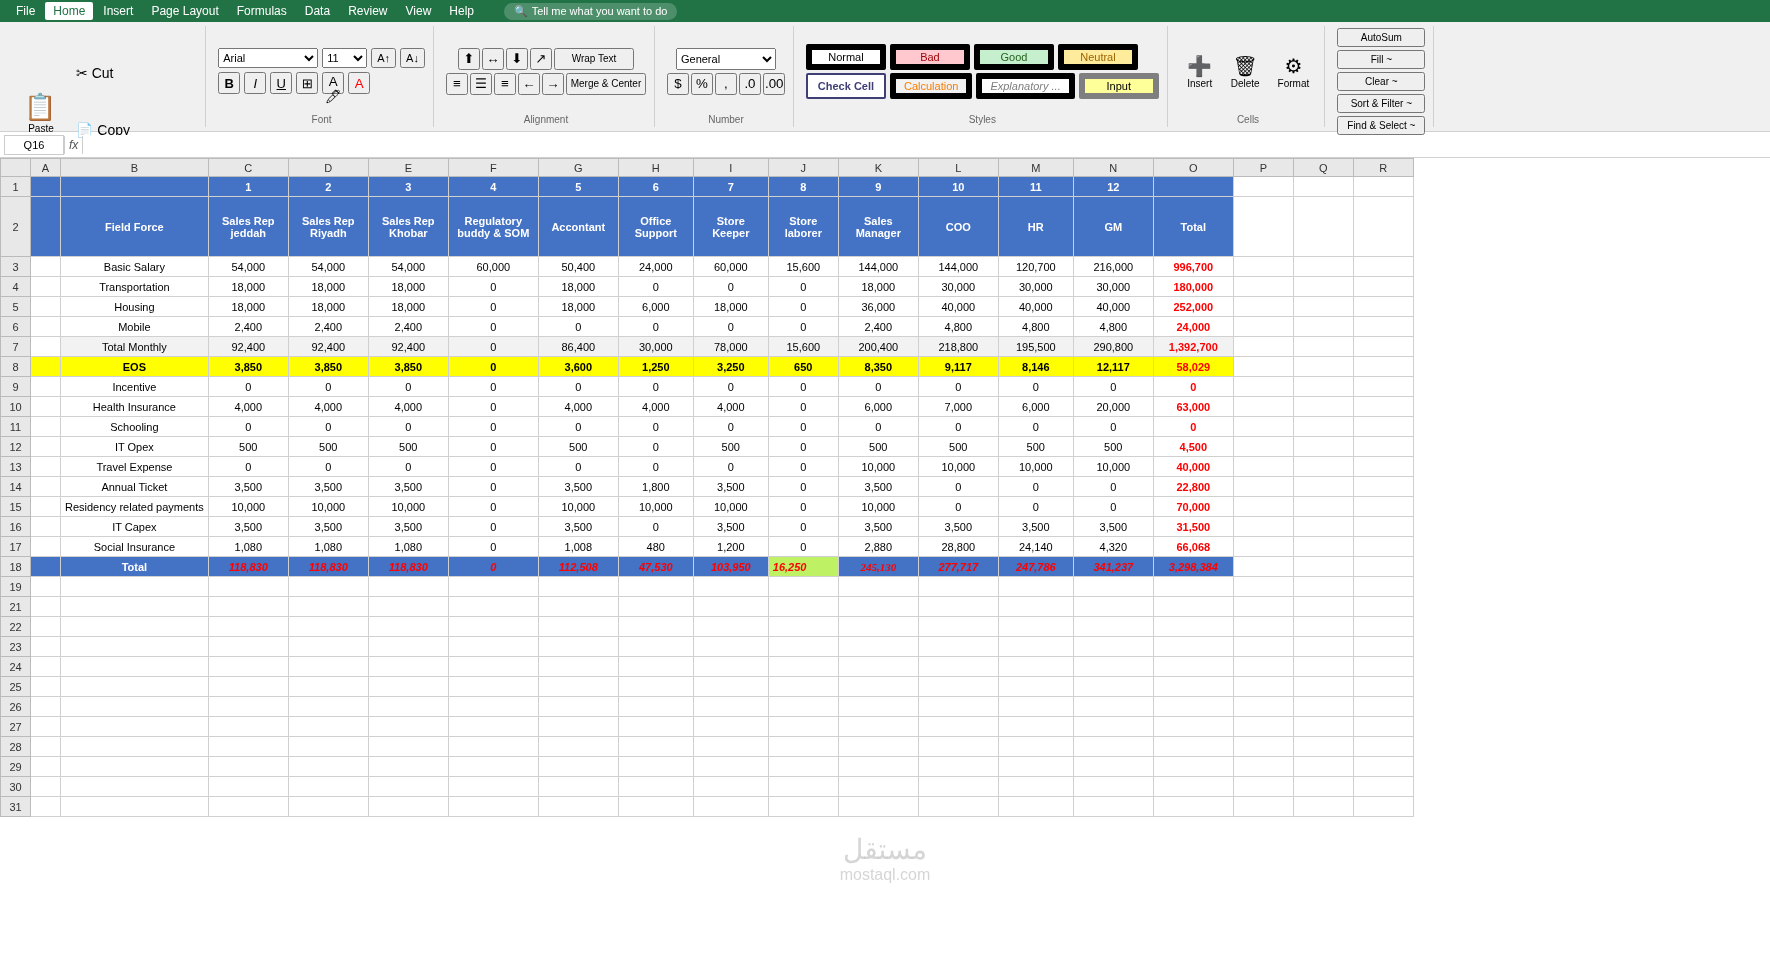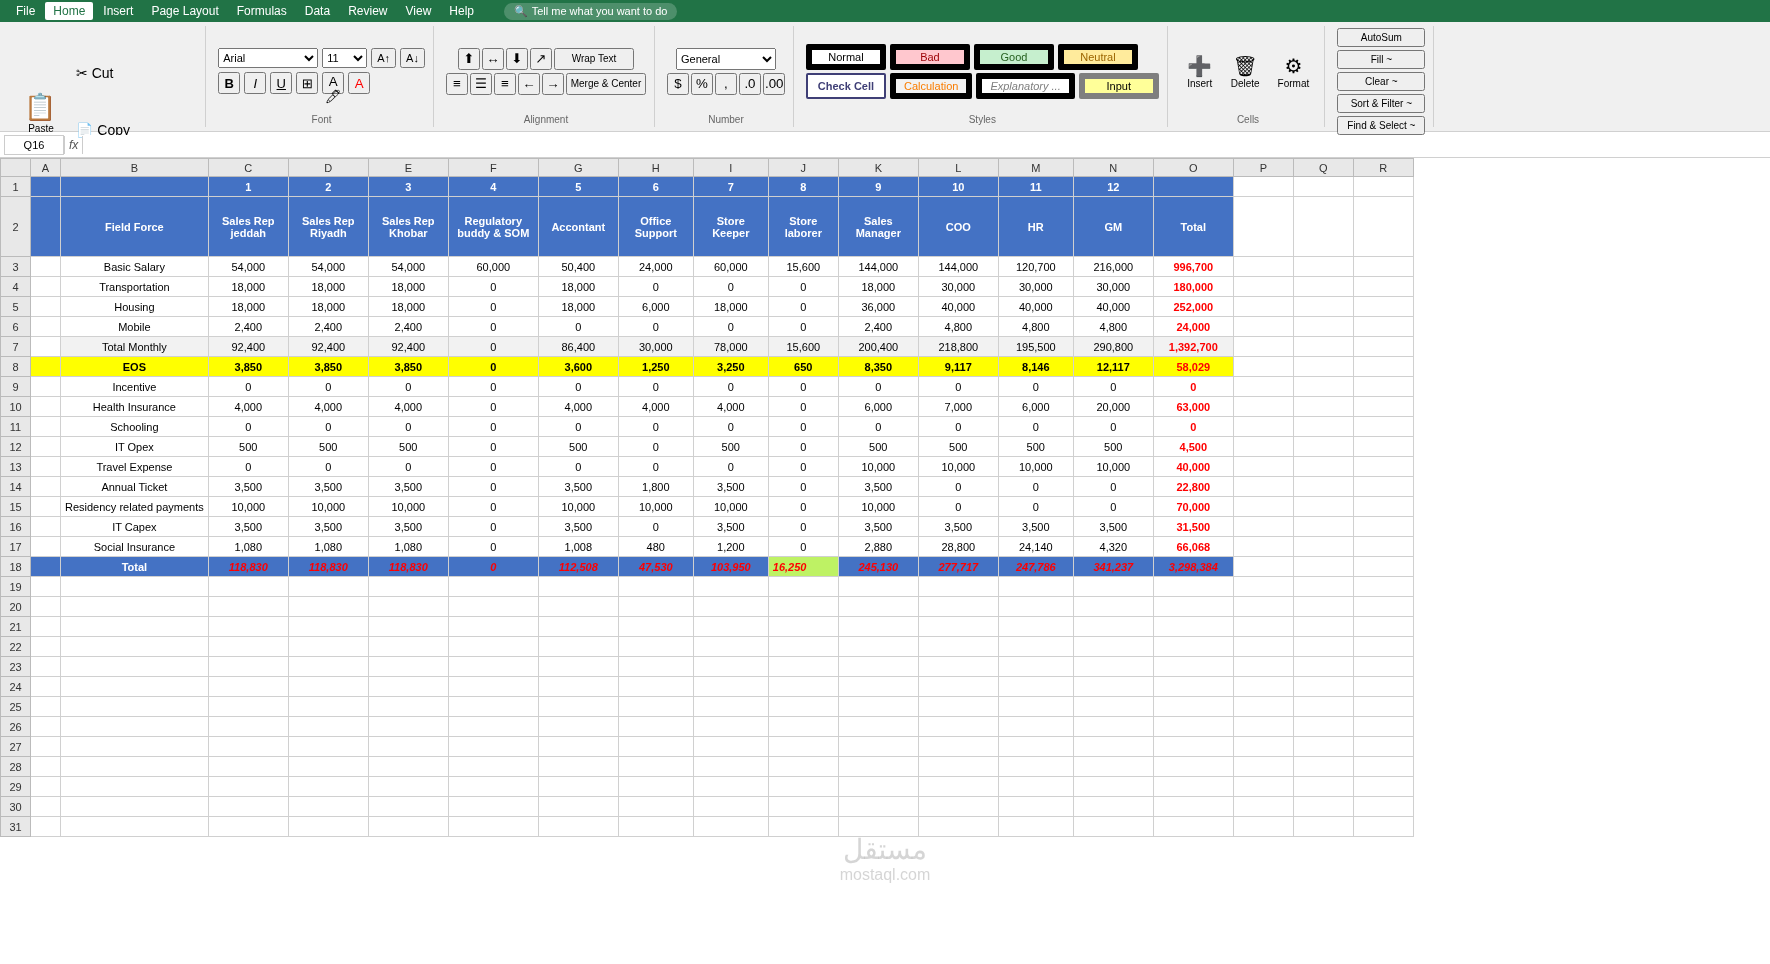--- a/index.html
+++ b/index.html
@@ -801,21 +801,21 @@
             <td class="row-total-label"></td>
             <td class="row-total-label" style="font-weight: bold; color: white; text-align: center;">Total</td>
             <td class="row-total-data" style="color: rgb(255, 0, 0); font-style: italic; font-weight: bold; text-align: center; background: rgb(68, 114, 196);">118,830</td>
             <td class="row-total-data" style="color: rgb(255, 0, 0); font-style: italic; font-weight: bold; text-align: center; background: rgb(68, 114, 196);">118,830</td>
             <td class="row-total-data" style="color: rgb(255, 0, 0); font-style: italic; font-weight: bold; text-align: center; background: rgb(68, 114, 196);">118,830</td>
             <td class="row-total-data" style="color: rgb(255, 0, 0); font-style: italic; font-weight: bold; text-align: center; background: rgb(68, 114, 196);">0</td>
             <td class="row-total-data" style="color: rgb(255, 0, 0); font-style: italic; font-weight: bold; text-align: center; background: rgb(68, 114, 196);">112,508</td>
             <td class="row-total-data" style="color: rgb(255, 0, 0); font-style: italic; font-weight: bold; text-align: center; background: rgb(68, 114, 196);">47,530</td>
             <td class="row-total-data" style="color: rgb(255, 0, 0); font-style: italic; font-weight: bold; text-align: center; background: rgb(68, 114, 196);">103,950</td>
             <td class="row-total-data" style="color: rgb(255, 0, 0); font-style: italic; font-weight: bold; text-align: left; background: #bef264;">16,250</td>
-            <td class="row-total-data" style="color: rgb(255, 0, 0); font-style: italic; font-weight: bold; text-align: center; background: rgb(68, 114, 196);">245,130</td>
+            <td class="row-total-data" style="color: rgb(255, 0, 0); font-style: italic; font-weight: bold; text-align: center; background: rgb(68, 114, 196); font-family: Liberation Serif, serif;">245,130</td>
             <td class="row-total-data" style="color: rgb(255, 0, 0); font-style: italic; font-weight: bold; text-align: center; background: rgb(68, 114, 196);">277,717</td>
             <td class="row-total-data" style="color: rgb(255, 0, 0); font-style: italic; font-weight: bold; text-align: center; background: rgb(68, 114, 196);">247,786</td>
             <td class="row-total-data" style="color: rgb(255, 0, 0); font-style: italic; font-weight: bold; text-align: center; background: rgb(68, 114, 196);">341,237</td>
             <td class="row-total-data" style="color: rgb(255, 0, 0); font-style: italic; font-weight: bold; text-align: center; background: rgb(68, 114, 196);">3,298,384</td>
             <td></td>
             <td></td>
             <td></td>
           </tr>
           <tr>
             <td class="row-header">19</td>
@@ -832,41 +832,20 @@
             <td></td>
             <td></td>
             <td></td>
             <td></td>
             <td></td>
             <td></td>
             <td></td>
             <td></td>
           </tr>
           <tr>
-            <td class="row-header">20</td>
-            <td></td>
-            <td></td>
-            <td></td>
-            <td></td>
-            <td></td>
-            <td></td>
-            <td></td>
-            <td></td>
-            <td></td>
-            <td></td>
-            <td></td>
-            <td></td>
-            <td></td>
-            <td></td>
-            <td></td>
-            <td></td>
-            <td></td>
-            <td></td>
-          </tr>
-          <tr>
             <td class="row-header">21</td>
             <td></td>
             <td></td>
             <td></td>
             <td></td>
             <td></td>
             <td></td>
             <td></td>
             <td></td>
             <td></td>

